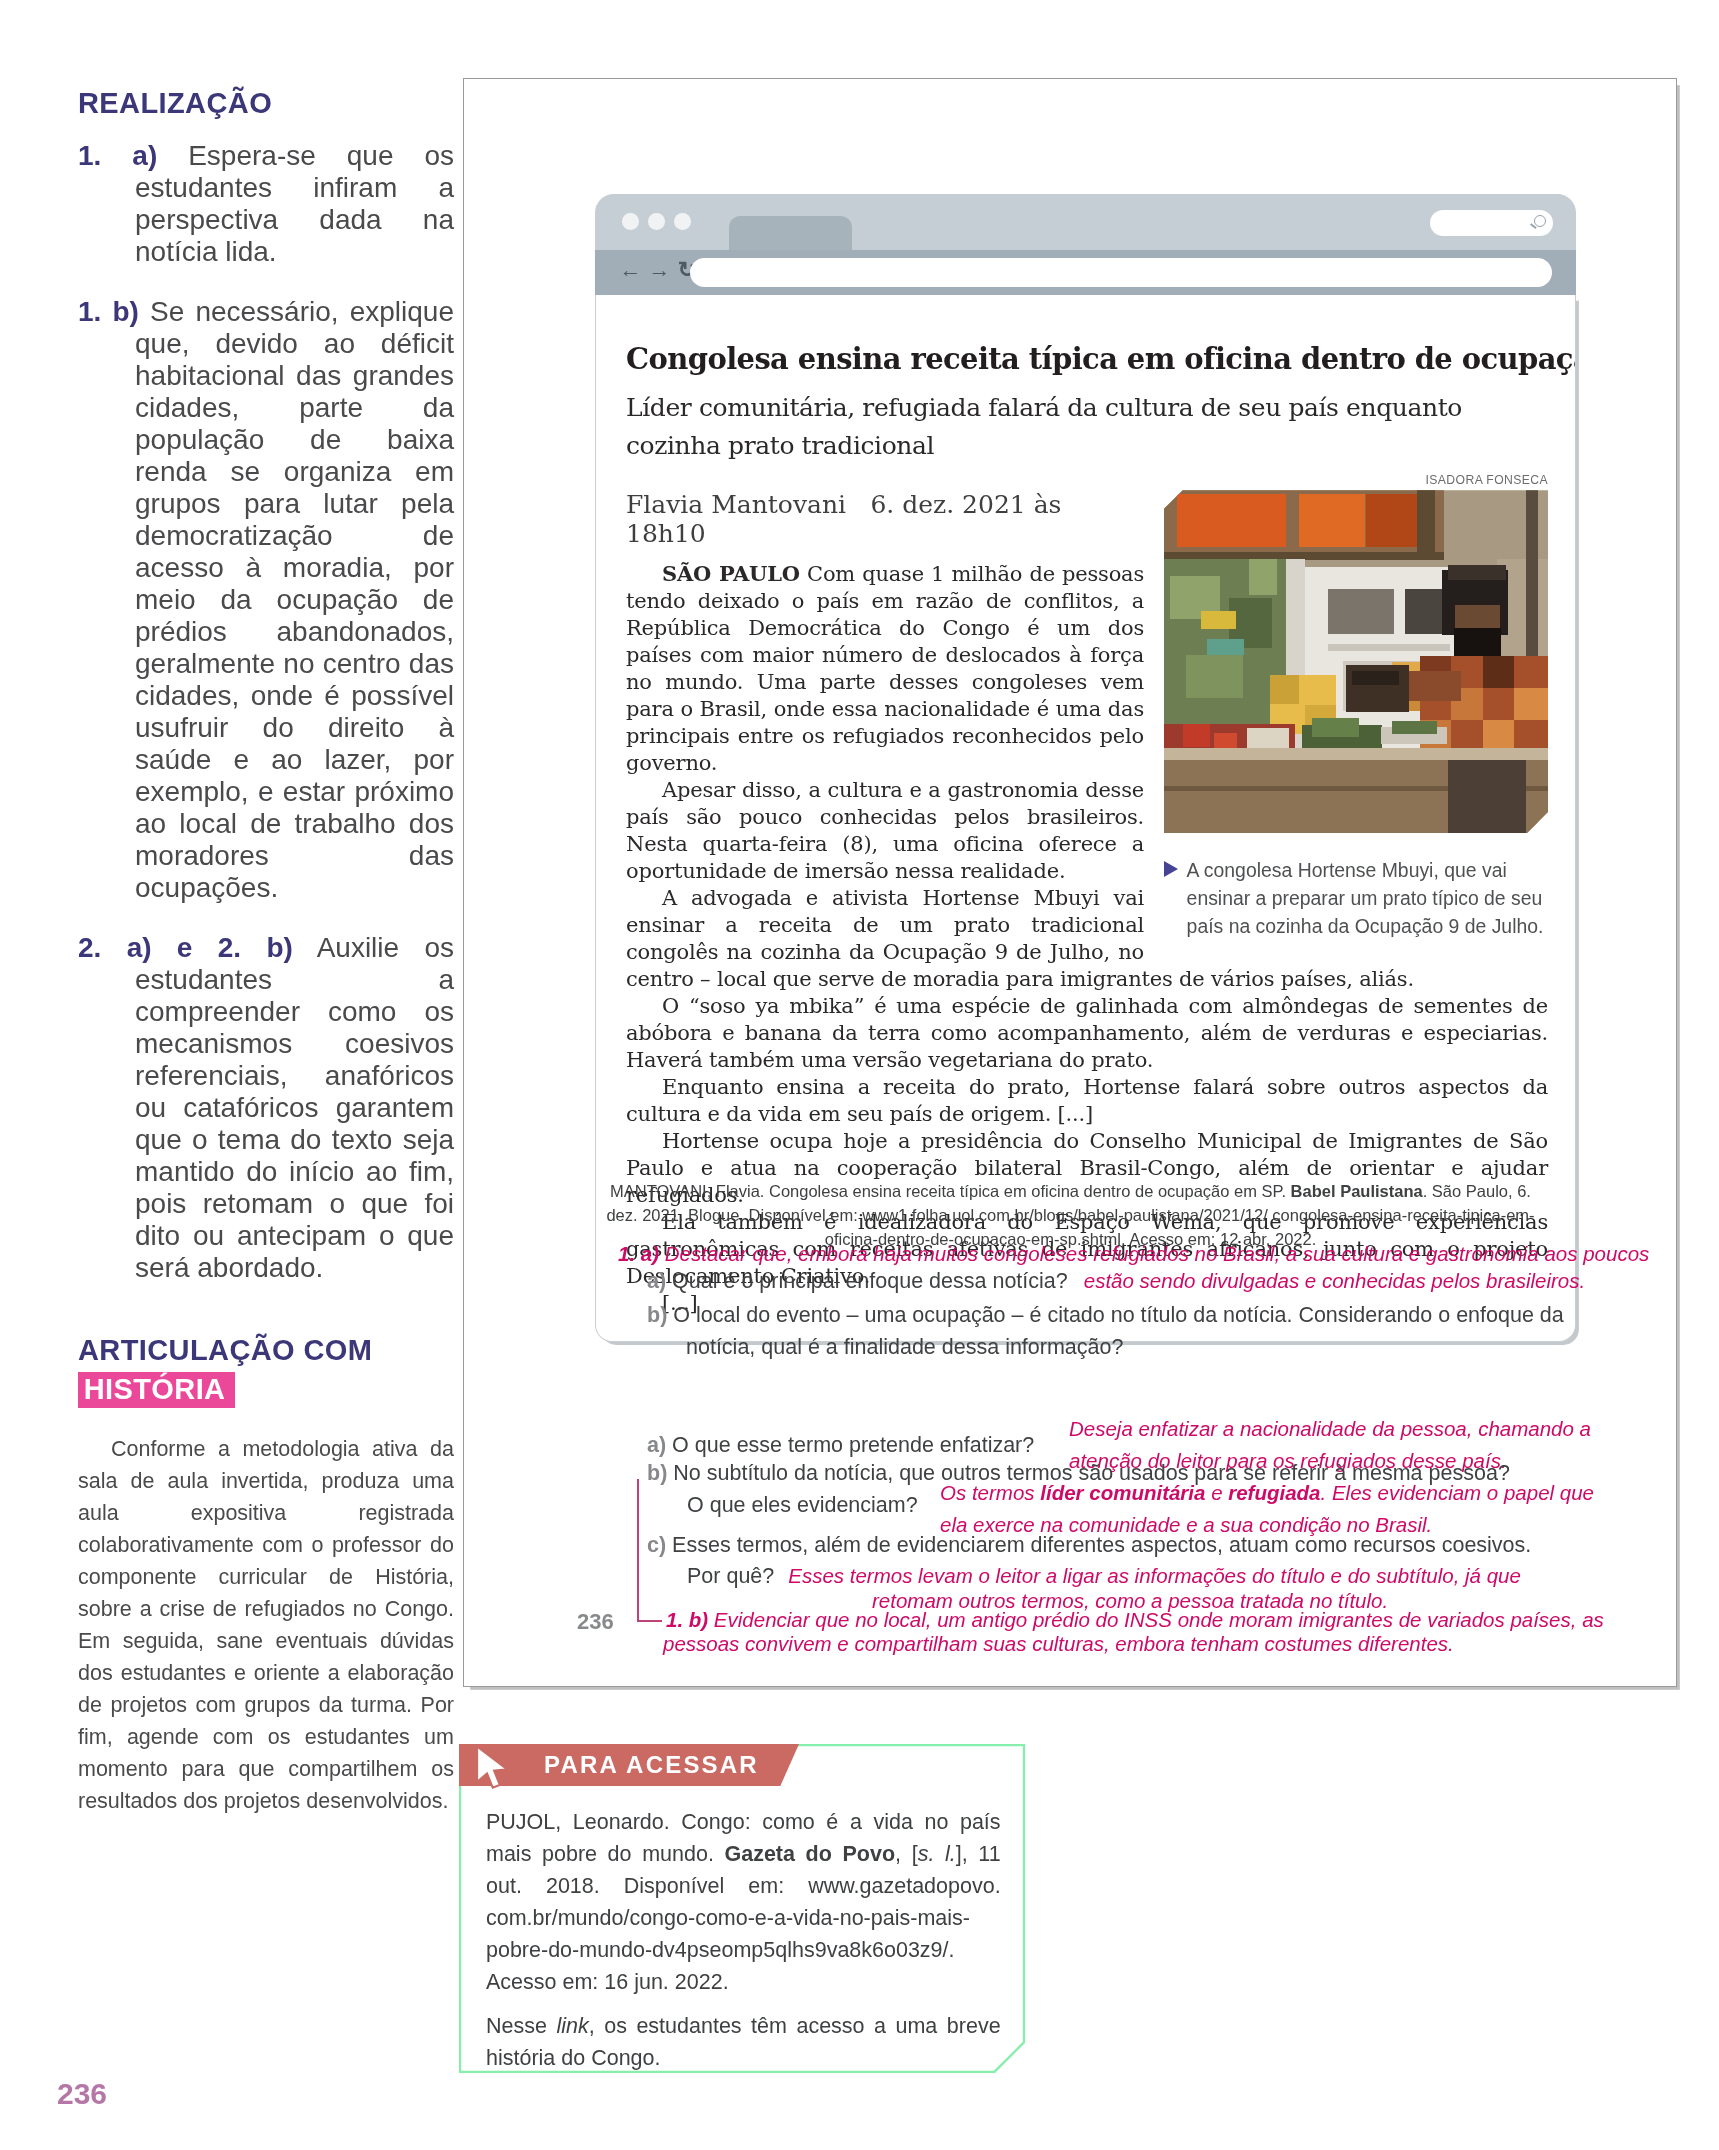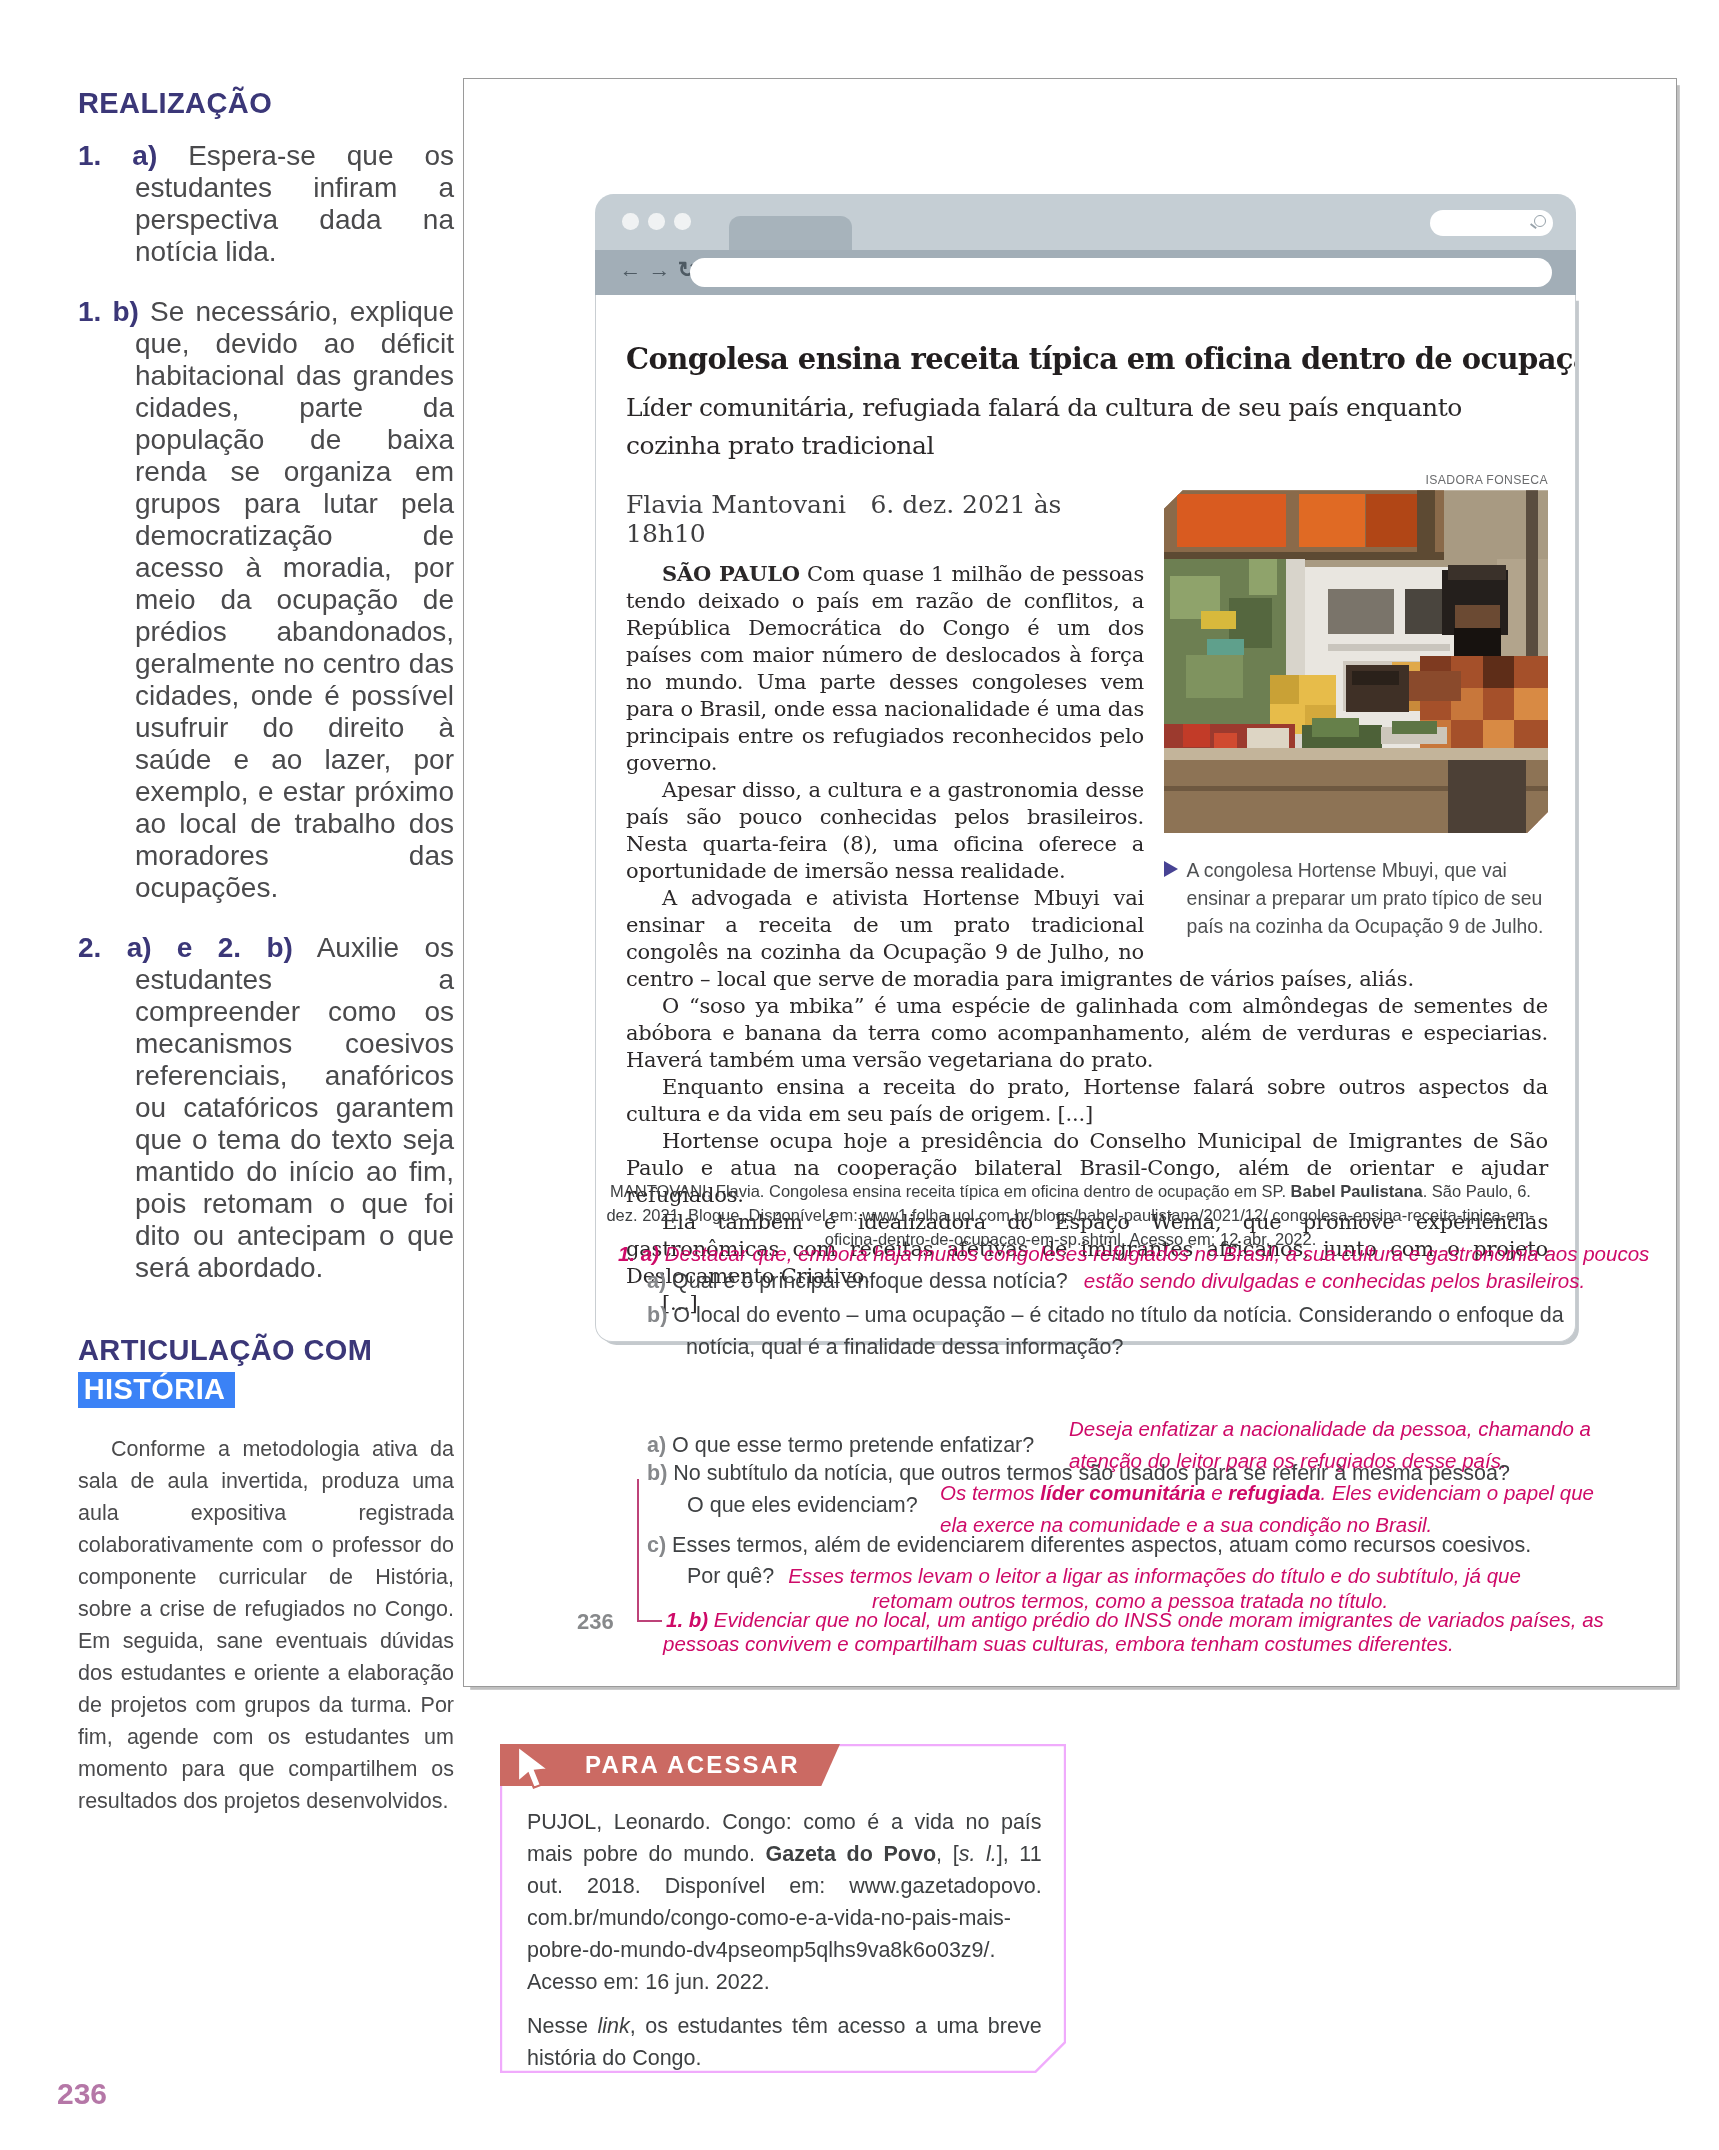--- a/index.html
+++ b/index.html
@@ -9,21 +9,21 @@
     -webkit-font-smoothing:antialiased;overflow:hidden;
   }
   
   #sidebar{position:absolute;left:78px;top:69px;width:376px;}
   .sb-title{font-size:29px;line-height:1.1;font-weight:800;color:#3b3778;letter-spacing:0.4px;}
   .sb-item{margin-top:9px;font-size:28px;line-height:32px;text-align:justify;
            padding-left:57px;text-indent:-57px;color:#4a4a4c;}
   .sb-item .num{color:#3b3778;font-weight:700;}
   .sb-item.wide{padding-left:57px;text-indent:-57px;}
   .sb-art-title{margin-top:47px;font-size:29px;line-height:39px;font-weight:800;color:#3b3778;letter-spacing:0.4px;}
-  .sb-art-title .hl{background:#3b82f6;color:#ffffff;padding:0.7px 10px 3.6px 5.7px;}
+  .sb-art-title .hl{background:#ec4899;color:#ffffff;padding:0.7px 10px 3.6px 5.7px;}
   .sb-par{margin-top:21.5px;font-size:21.5px;line-height:32px;text-align:justify;text-indent:33px;color:#4a4a4c;}
 
   
   #main-box{position:absolute;left:463px;top:78px;width:1212px;height:1607px;
             border:1.4px solid #9a9a9a;background:#fff;box-shadow:5px 5px 0 -2.2px #c0c0c0;}
 
   
   #browser{position:absolute;left:131px;top:115px;width:981px;}
   .b-top{height:56px;background:#c5ced4;border-radius:18.7px 18.7px 0 0;position:relative;}
   .b-dot{position:absolute;top:19.4px;width:16.5px;height:16.5px;border-radius:50%;background:#f0f2f3;}
@@ -64,21 +64,21 @@
   .lab{font-weight:700;color:#86888b;}
   .navy{font-weight:700;color:#3b3778;}
   .pink{color:#ce0a68;font-style:italic;}
   .pink-s{font-size:20.5px;}
   .pblock div{white-space:nowrap;}
   .ans-label{font-weight:700;}
   #bracket{left:173px;top:1400px;width:23px;height:141px;border-left:2.2px solid #bd4379;border-bottom:2.2px solid #bd4379;}
   #page-ref{left:113px;top:1530px;font-size:22px;font-weight:700;color:#87898b;}
 
   
-  #pa-box{position:absolute;left:500px;top:1744px;width:566px;height:329px;background:#f0abfc;
+  #pa-box{position:absolute;left:459px;top:1744px;width:566px;height:329px;background:#86efac;
           clip-path:polygon(0 0,100% 0,100% calc(100% - 30px),calc(100% - 30px) 100%,0 100%);}
   #pa-inner{position:absolute;left:2.2px;top:2.2px;right:2.2px;bottom:2.2px;background:#ffffff;
             clip-path:polygon(0 0,100% 0,100% calc(100% - 29px),calc(100% - 29px) 100%,0 100%);}
   #pa-band{position:absolute;left:0;top:0;width:340px;height:42px;background:#cb6a63;
            clip-path:polygon(0 0,100% 0,calc(100% - 18.7px) 100%,0 100%);}
   #pa-band .pa-title{position:absolute;left:85px;top:6.5px;color:#ffffff;font-size:24px;font-weight:700;letter-spacing:2.2px;}
   #pa-cursor{position:absolute;left:11.5px;top:1.4px;}
   #pa-text{position:absolute;left:27px;right:24.4px;top:62px;font-size:21.5px;line-height:32px;
            text-align:justify;color:#3e4042;}
   #pa-note{margin-top:11.5px;}

